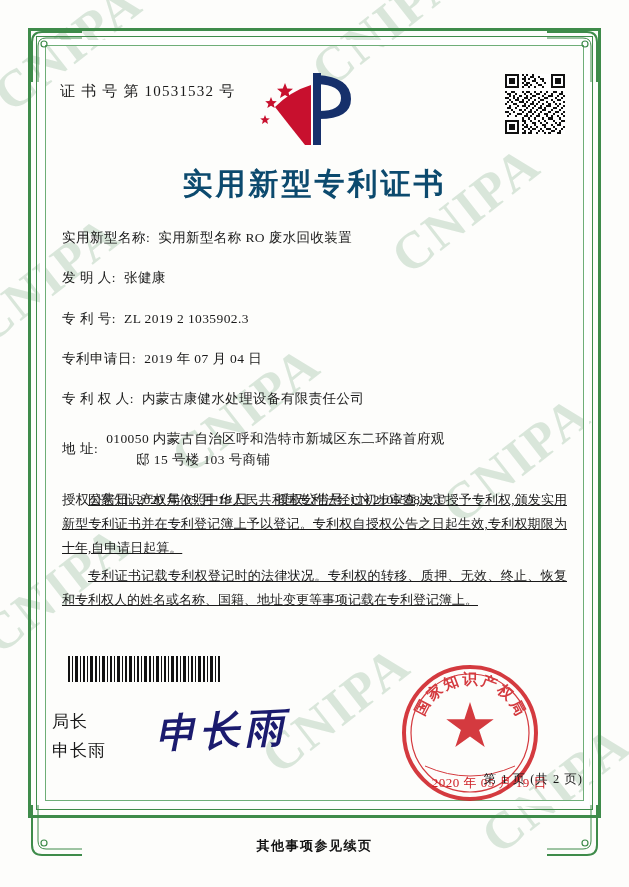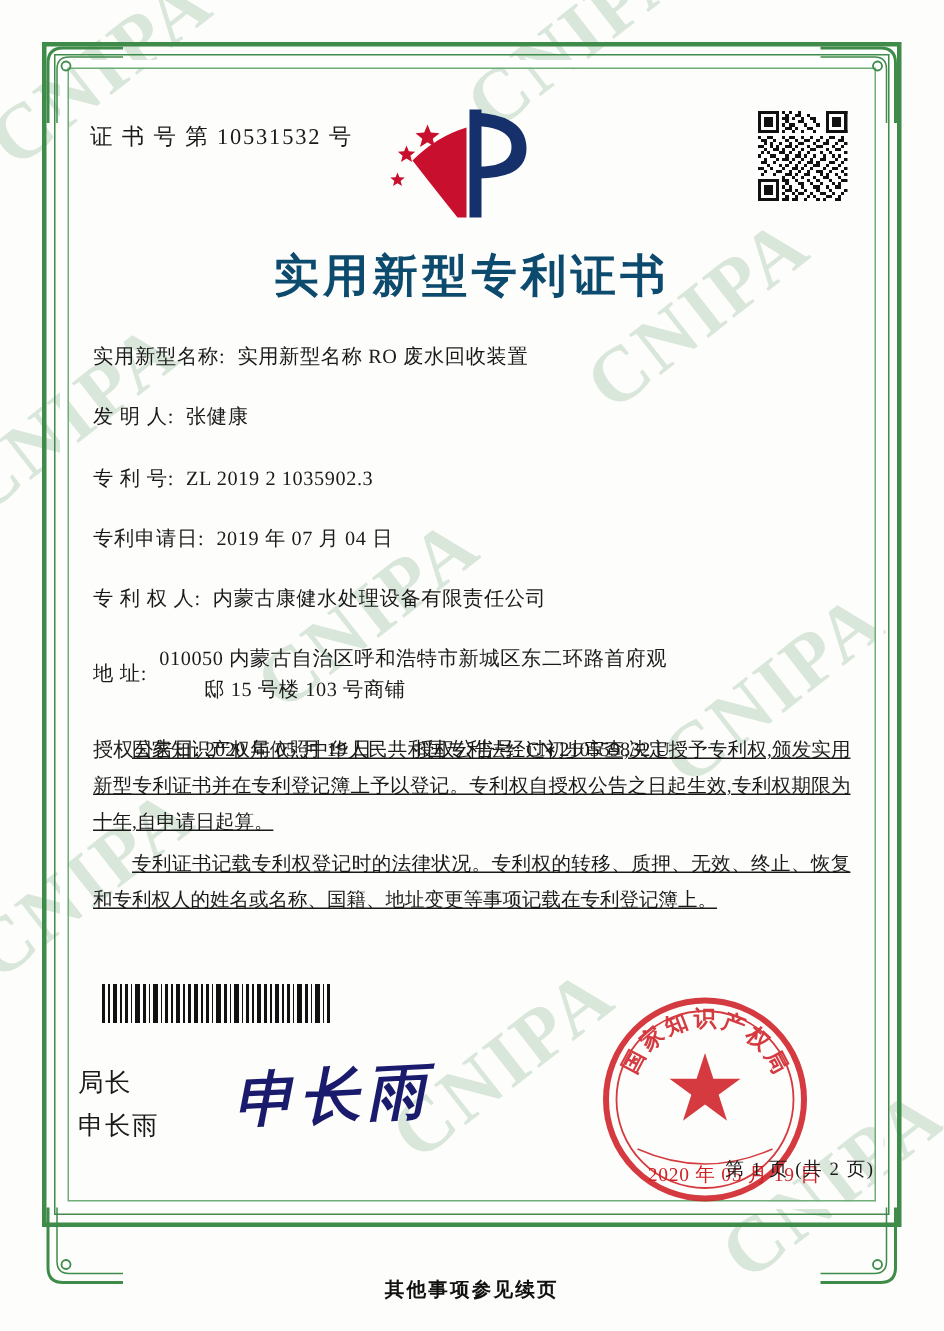--- a/index.html
+++ b/index.html
@@ -252,21 +252,21 @@
     left: 0; right: 0;
     bottom: 12px;
     text-align: right;
     font-size: 12.5px;
     letter-spacing: 1px;
   }
 
   .footer-note {
     position: absolute;
     left: 0; right: 0;
-    bottom: 18px;
+    bottom: 32px;
     text-align: center;
     font-size: 13px;
     font-weight: bold;
     letter-spacing: 1.5px;
     color: #111;
     z-index: 5;
   }
 </style>
 </head>
 <body>

